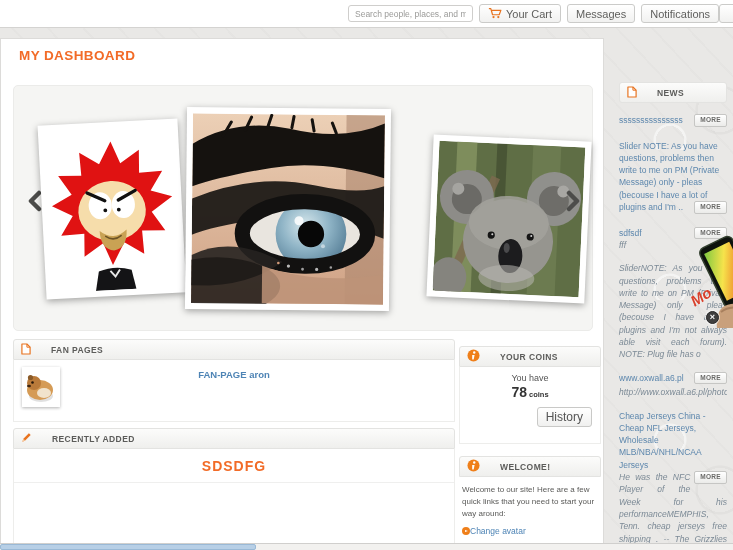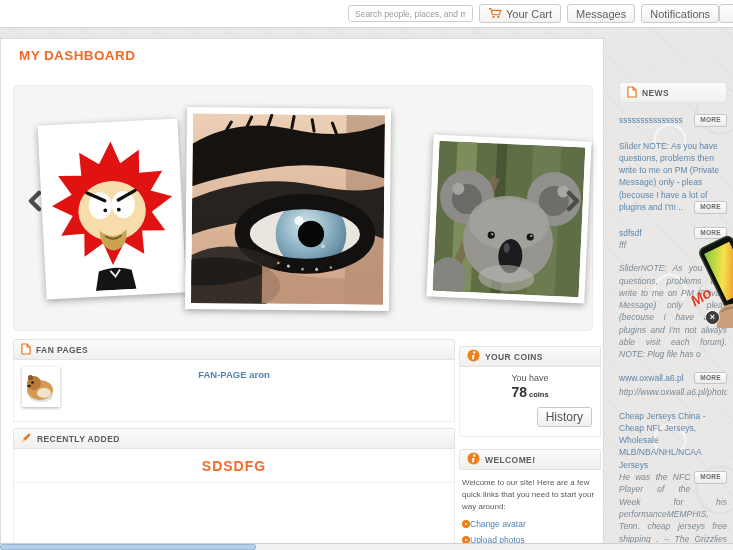--- a/index.html
+++ b/index.html
@@ -62,40 +62,40 @@
   }
   .photo svg{ display:block; }
   .photo.p1{ left:28px; top:36px; transform:rotate(-3deg); }
   .photo.p2{ left:172px; top:22px; transform:rotate(.6deg); }
   .photo.p3{ left:416px; top:52px; transform:rotate(2.6deg); }
 
   
   .col-left{ position:absolute; left:12px; top:300px; width:442px; }
   .col-right{ position:absolute; left:458px; top:307px; width:142px; }
   .widget-head{
-    height:21px; display:flex; align-items:center; gap:5px; padding:0 7px;
+    height:21px; display:flex; align-items:center; gap:20px; padding:0 7px;
     background:linear-gradient(#fcfcfb,#efefed);
     border:1px solid #e3e3e1; border-radius:3px 3px 0 0;
     font-size:8.5px; font-weight:bold; color:#5c5c5a; letter-spacing:.4px;
   }
   .widget-body{ background:#fff; border:1px solid #ededeb; border-top:none; }
 
   .fan-body{ position:relative; height:62px; }
   .fan-thumb{ position:absolute; left:8px; top:7px; width:38px; height:40px;
     background:#fff; box-shadow:0 1px 3px rgba(0,0,0,.3); padding:1px; cursor:pointer; }
   .fan-link{ display:block; text-align:center; padding-top:9px;
     font-size:9.5px; font-weight:bold; color:#4e84b5; text-decoration:none; cursor:pointer; }
 
   .recent{ margin-top:6px; }
   .recent-item{ display:block; text-align:center; padding:9px 0 8px;
     font-size:14px; font-weight:bold; color:#f26b27; letter-spacing:1px;
     border-bottom:1px solid #efefee; cursor:pointer; }
   .recent-empty{ height:92px; }
 
-  .coins-body{ padding:6px 8px 9px; font-size:9px; color:#555; }
+  .coins-body{ padding:6px 8px 16px; font-size:9px; color:#555; }
   .coins-line1{ text-align:center; }
   .coins-line2{ text-align:center; margin-top:1px; color:#333; }
   .coins-amount{ font-size:14px; font-weight:bold; }
   .coins-unit{ font-size:7.5px; font-weight:bold; margin-left:2px; }
   .coins-actions{ text-align:right; margin-top:7px; }
   .history-btn{ font-size:12px; color:#555; padding:2px 8px;
     background:linear-gradient(#fff,#f0f0ef); border:1px solid #c9c9c7; border-radius:3px; cursor:pointer;
     font-family:"Liberation Sans", sans-serif; }
 
   .welcome{ margin-top:12px; }

